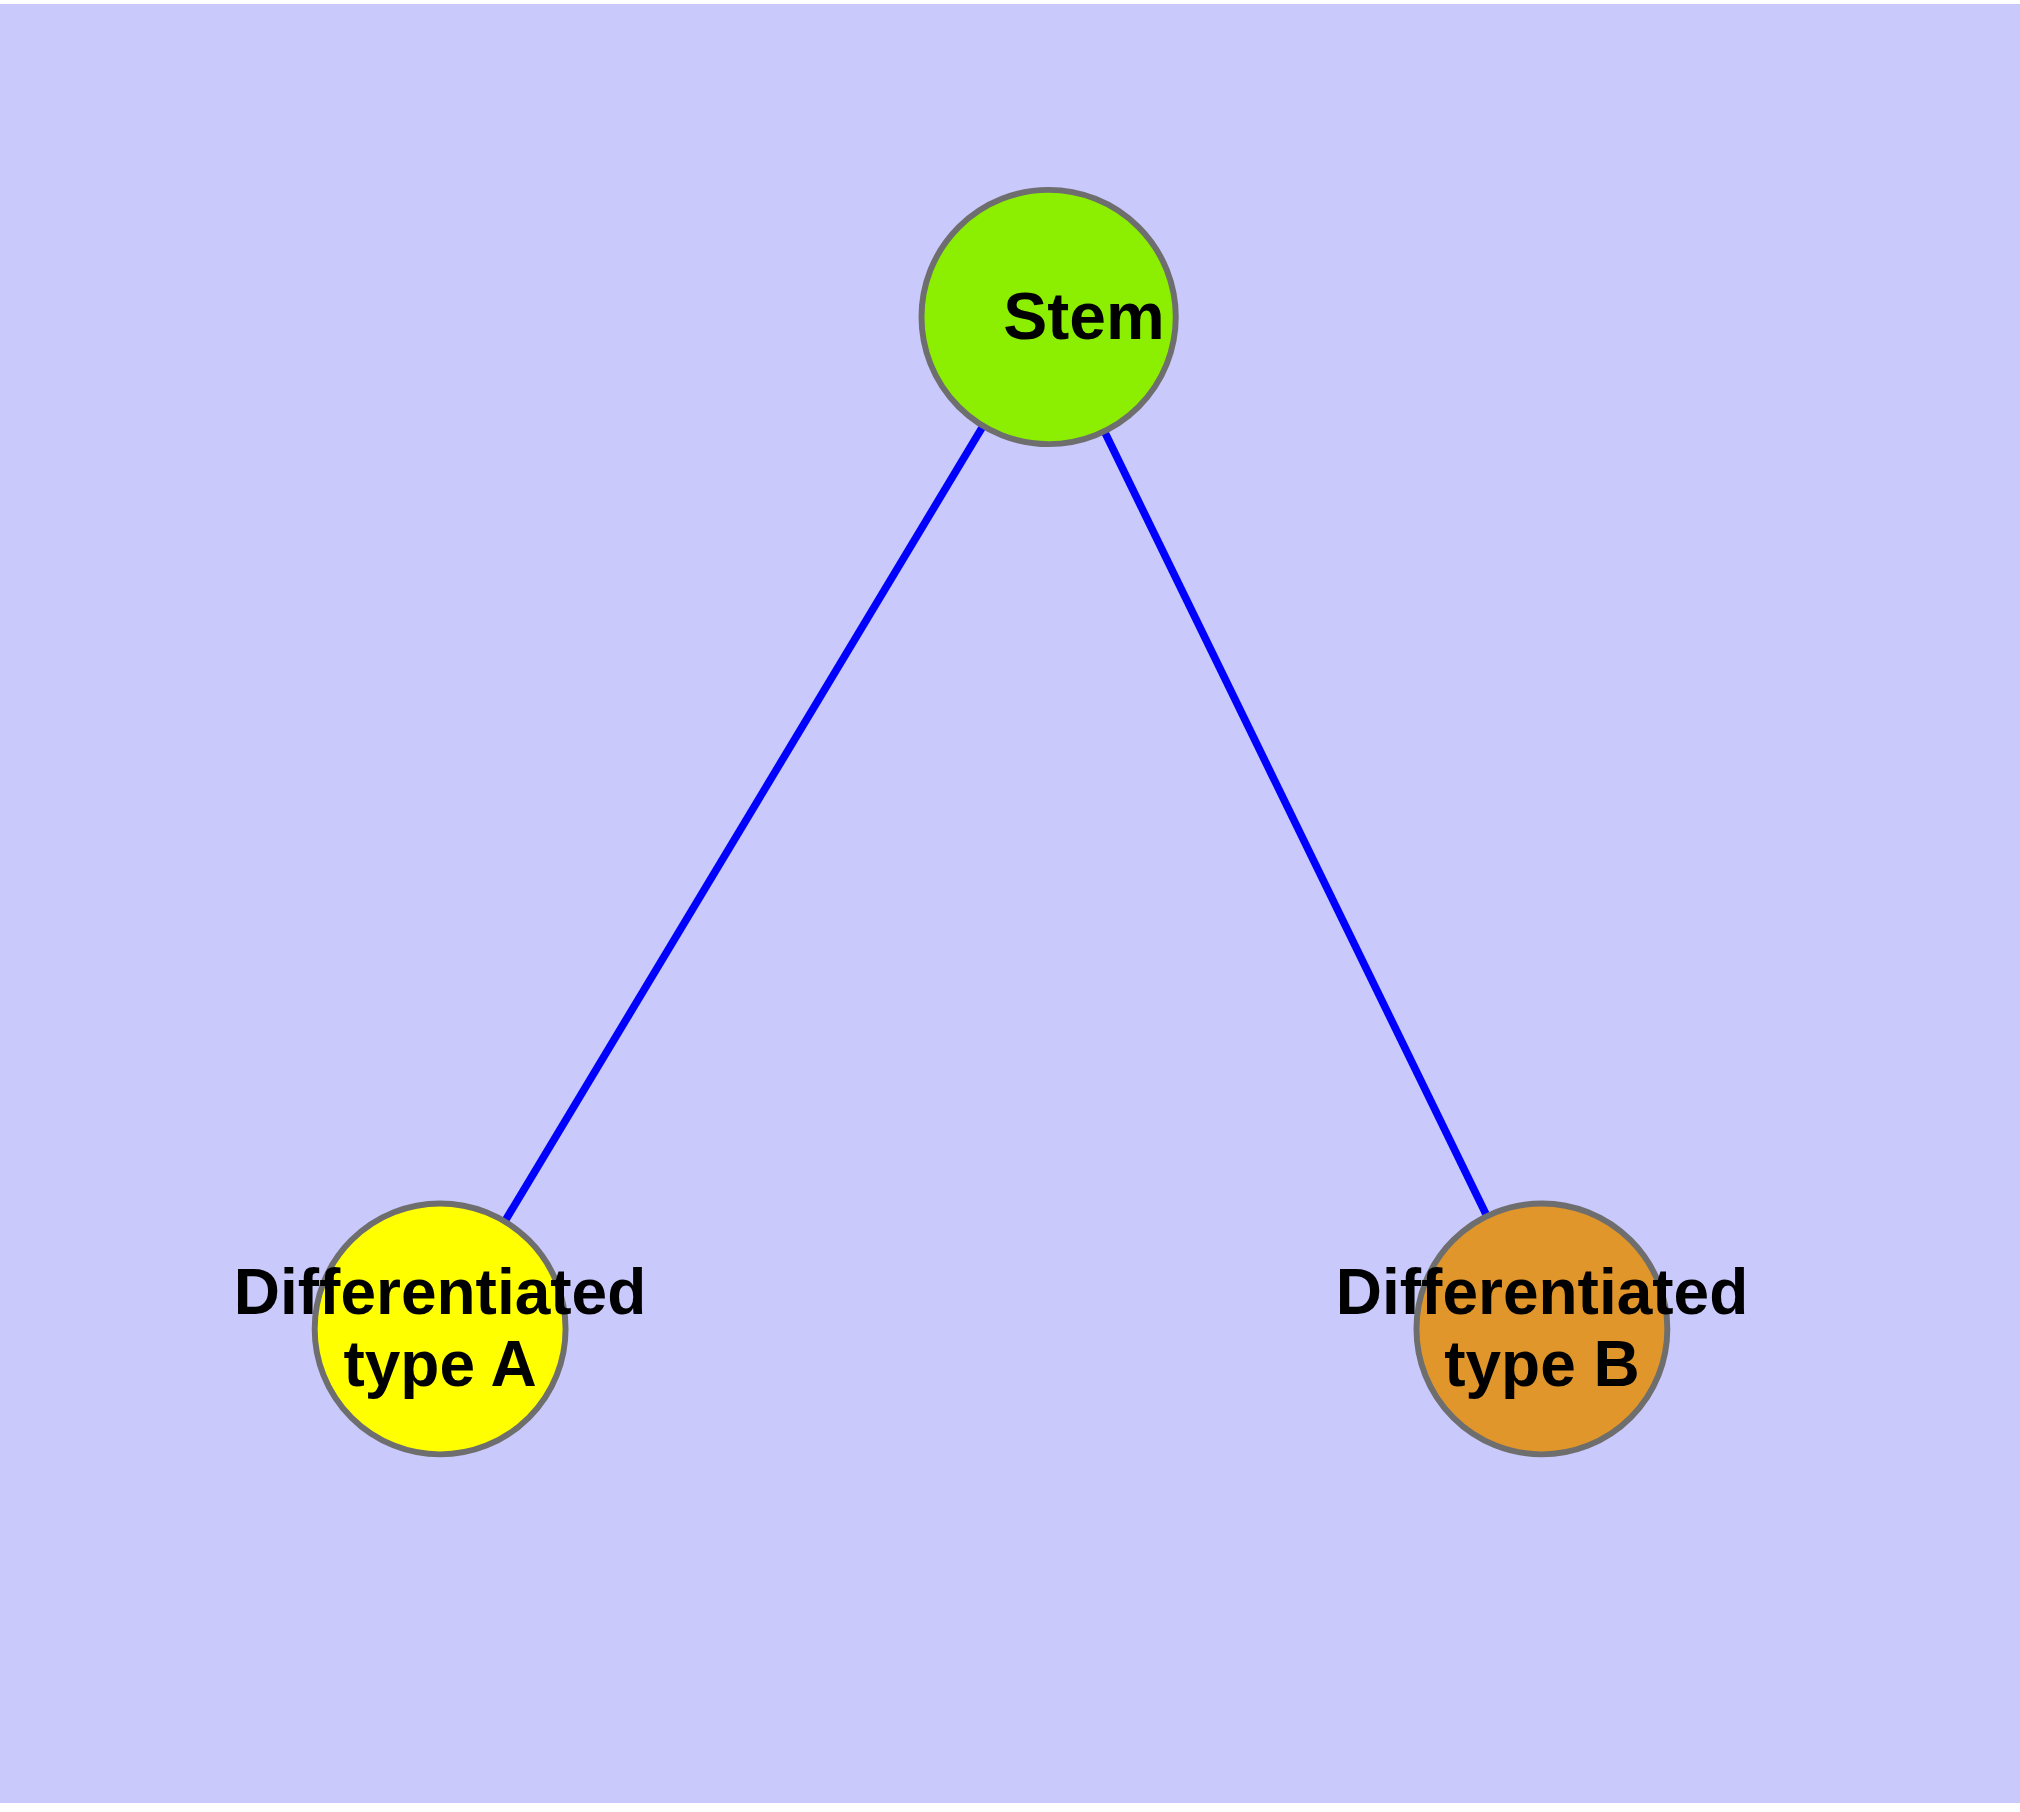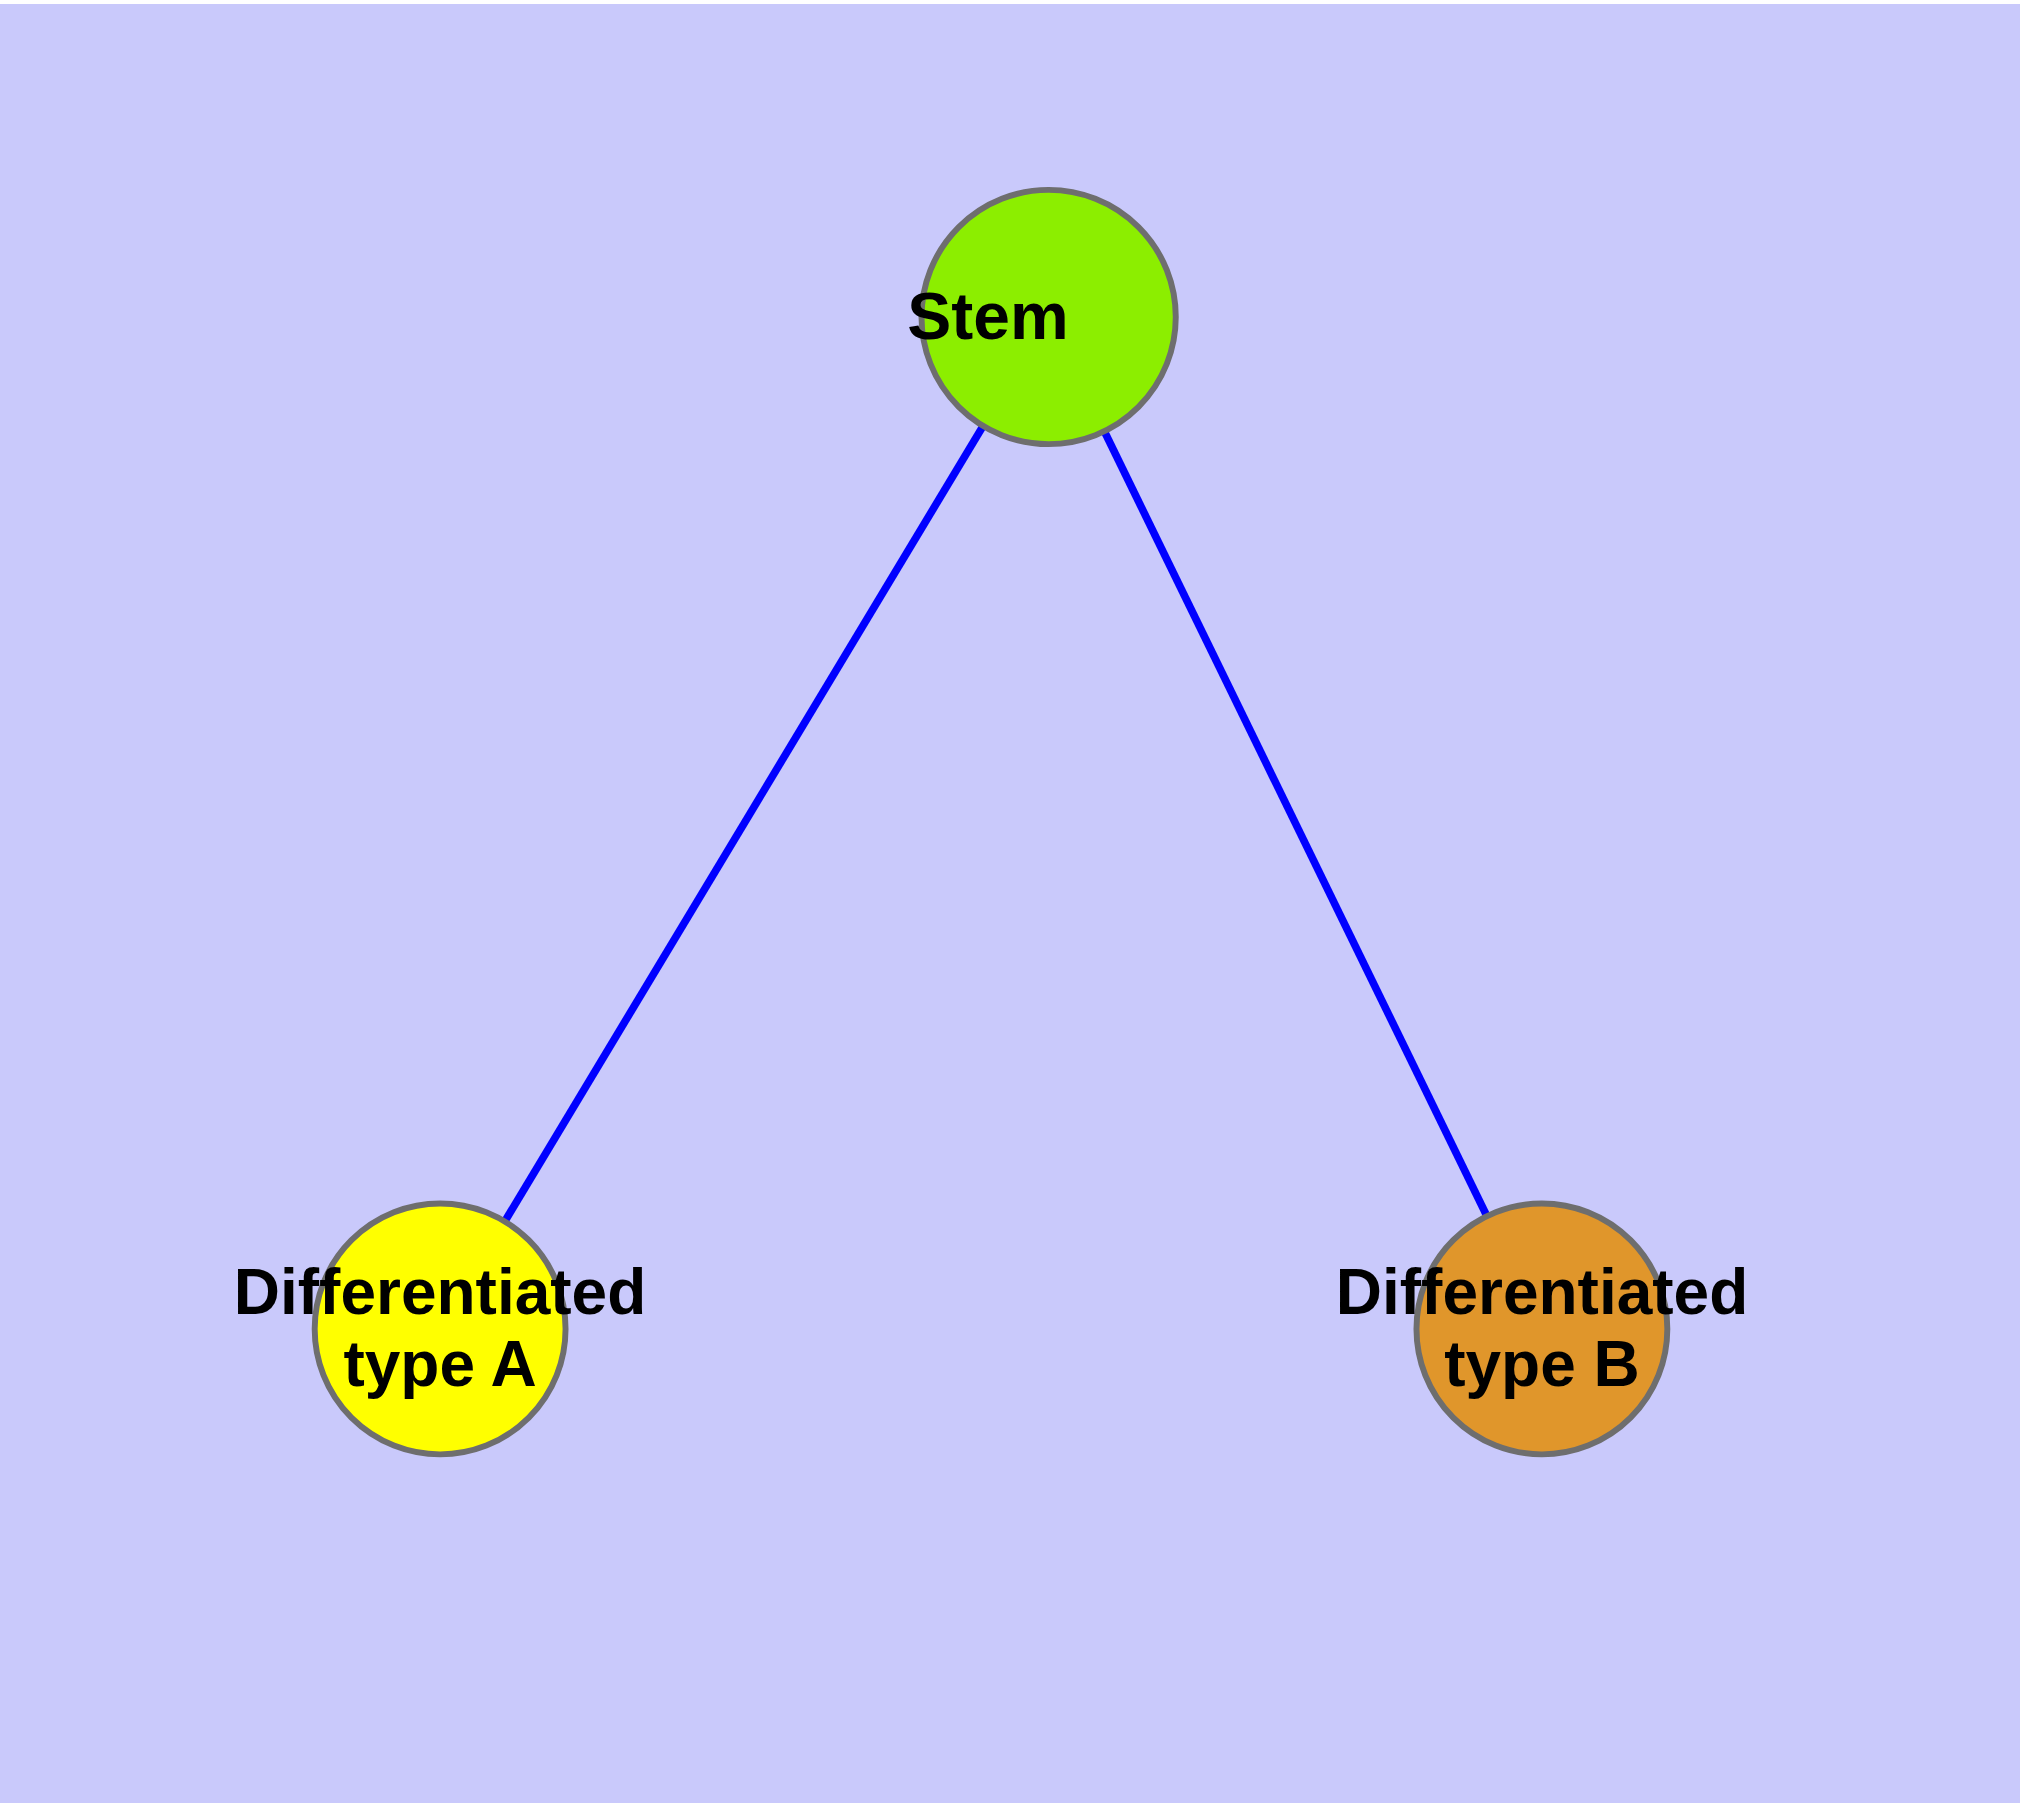--- a/index.html
+++ b/index.html
@@ -55,20 +55,20 @@
   <svg id="graph-svg" viewBox="0 0 2384 2138" xmlns="http://www.w3.org/2000/svg">
 
     <line x1="1237" y1="374" x2="519" y2="1568" stroke="#0000ff" stroke-width="9" stroke-linecap="butt"></line>
     <line x1="1237" y1="374" x2="1819" y2="1568" stroke="#0000ff" stroke-width="9" stroke-linecap="butt"></line>
 
     <circle cx="1237" cy="374" r="150" fill="#8cee00" stroke="#6e6e6e" stroke-width="7"></circle>
     <circle cx="519" cy="1568" r="148" fill="#ffff00" stroke="#6e6e6e" stroke-width="7"></circle>
     <circle cx="1819" cy="1568" r="148" fill="#e0962b" stroke="#6e6e6e" stroke-width="7"></circle>
   </svg>
 
-  <div class="node-label label-stem" style="left:988px; top:317px;">Stem</div>
+  <div class="node-label label-stem" style="left:1084px; top:317px;">Stem</div>
 
   <div class="node-label label-typea" style="left:440px; top:1329px;"><span>Differentiated</span><br><span>type A</span></div>
 
   <div class="node-label label-typeb" style="left:1542px; top:1329px;"><span>Differentiated</span><br><span>type B</span></div>
 
 </div>
 
 
 </body></html>

